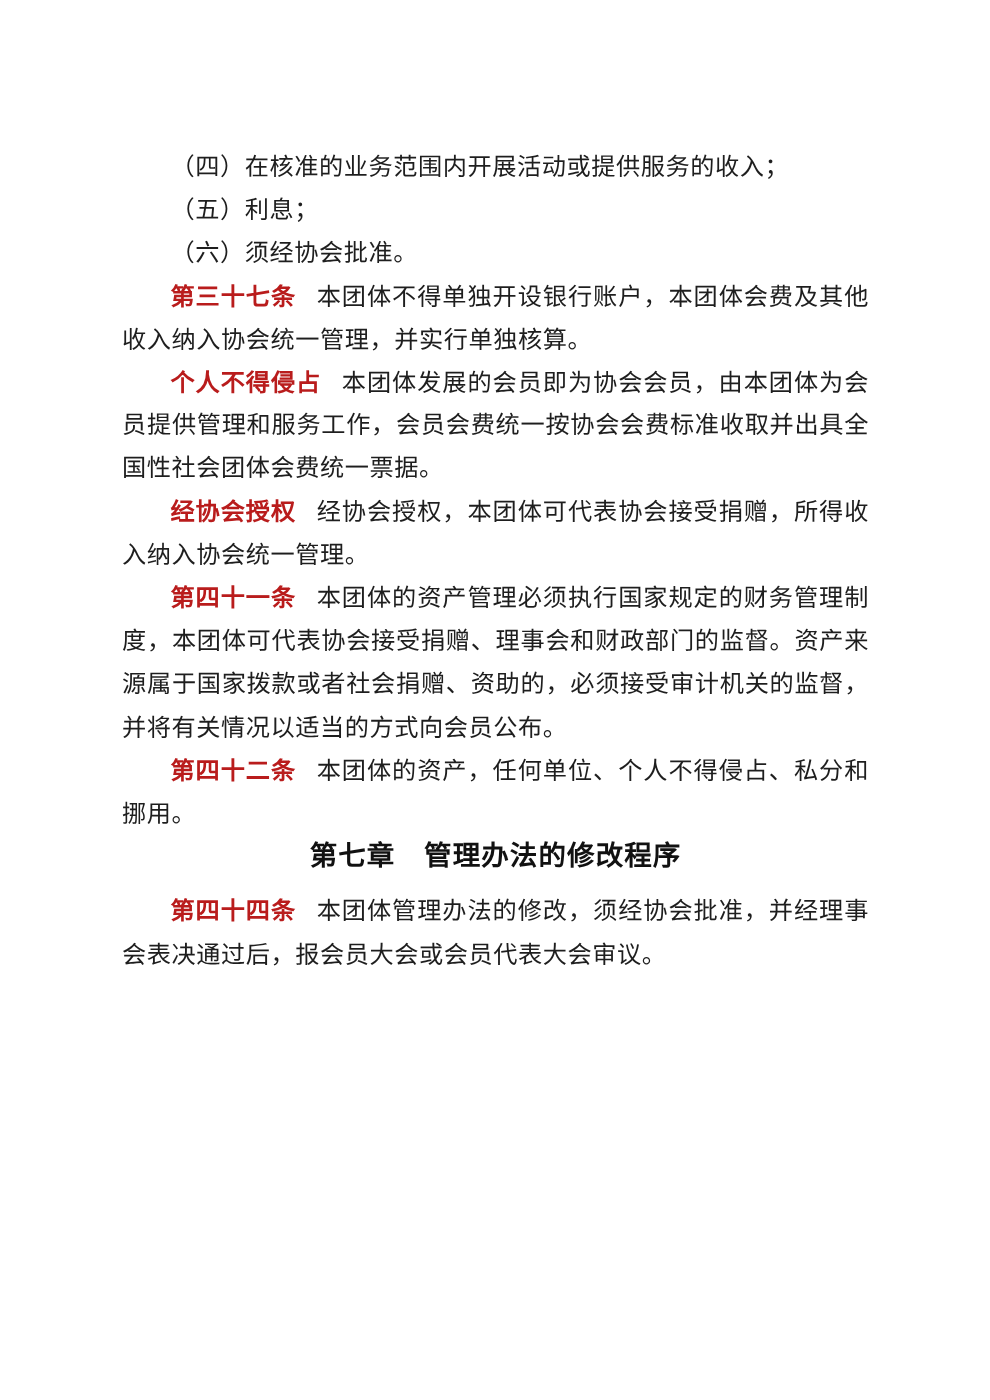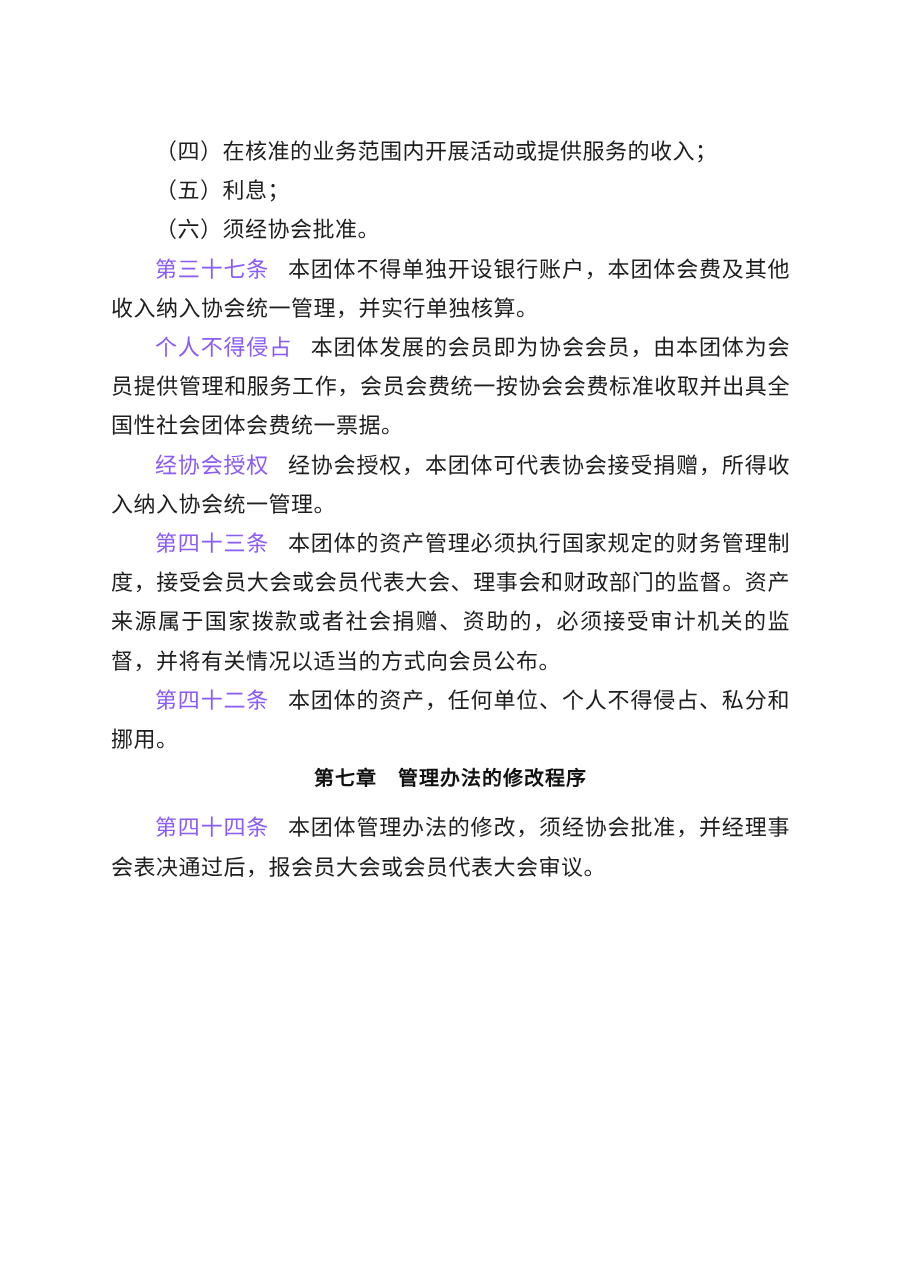--- a/index.html
+++ b/index.html
@@ -26,32 +26,32 @@
     letter-spacing: 0.5px;
     text-align: justify;
     text-justify: inter-character;
   }
   .doc-body p {
     margin: 0;
     padding: 0;
     text-indent: 2em;
   }
   .article-lead {
-    font-weight: normal;
-    color: #8b5cf6;
+    font-weight: bold;
+    color: #b91c1c;
     margin-right: 0.85em;
   }
   .chapter-heading {
     margin: 0 0 10px 0;
     padding: 0;
     text-indent: 0;
     text-align: center;
     font-family: "Liberation Sans", "DejaVu Sans", sans-serif;
     font-weight: bold;
-    font-size: 20px;
+    font-size: 25px;
     line-height: 39.2px;
     letter-spacing: 1px;
     color: #111111;
   }
   .page-number {
     position: absolute;
     top: 1146px;
     right: 135px;
     font-size: 29px;
     line-height: 26px;
@@ -69,21 +69,21 @@
     <p><span>（五）利息；</span></p>
     <p><span>（六）须经协会批准。</span></p>
 
     <p><span class="article-lead">第三十七条</span><span>本团体不得单独开设银行账户，本团体会费及其他收入纳入协会统一管理，并实行单独核算。</span></p>
 
     <p><span class="article-lead">个人不得侵占</span><span>本团体发展的会员即为协会会员，由本团体为会员提供管理和服务工作，会员会费统一按协会会费标准收取并出具全国性社会团体会费统一票据。</span></p>
 
     <p><span class="article-lead">经协会授权</span><span>经协会授权，本团体可代表协会接受捐赠，所得收入纳入协会统一管理。</span></p>
 
 
-    <p><span class="article-lead">第四十三条</span><span>本团体的资产管理必须执行国家规定的财务管理制度，接受会员大会或会员代表大会、理事会和财政部门的监督。资产来源属于国家拨款或者社会捐赠、资助的，必须接受审计机关的监督，并将有关情况以适当的方式向会员公布。</span></p>
+    <p><span class="article-lead">第四十一条</span><span>本团体的资产管理必须执行国家规定的财务管理制度，本团体可代表协会接受捐赠、理事会和财政部门的监督。资产来源属于国家拨款或者社会捐赠、资助的，必须接受审计机关的监督，并将有关情况以适当的方式向会员公布。</span></p>
 
     <p><span class="article-lead">第四十二条</span><span>本团体的资产，任何单位、个人不得侵占、私分和挪用。</span></p>
 
 
     <h2 class="chapter-heading">第七章　管理办法的修改程序</h2>
 
     <p><span class="article-lead">第四十四条</span><span>本团体管理办法的修改，须经协会批准，并经理事会表决通过后，报会员大会或会员代表大会审议。</span></p>
 
 
   </section>

